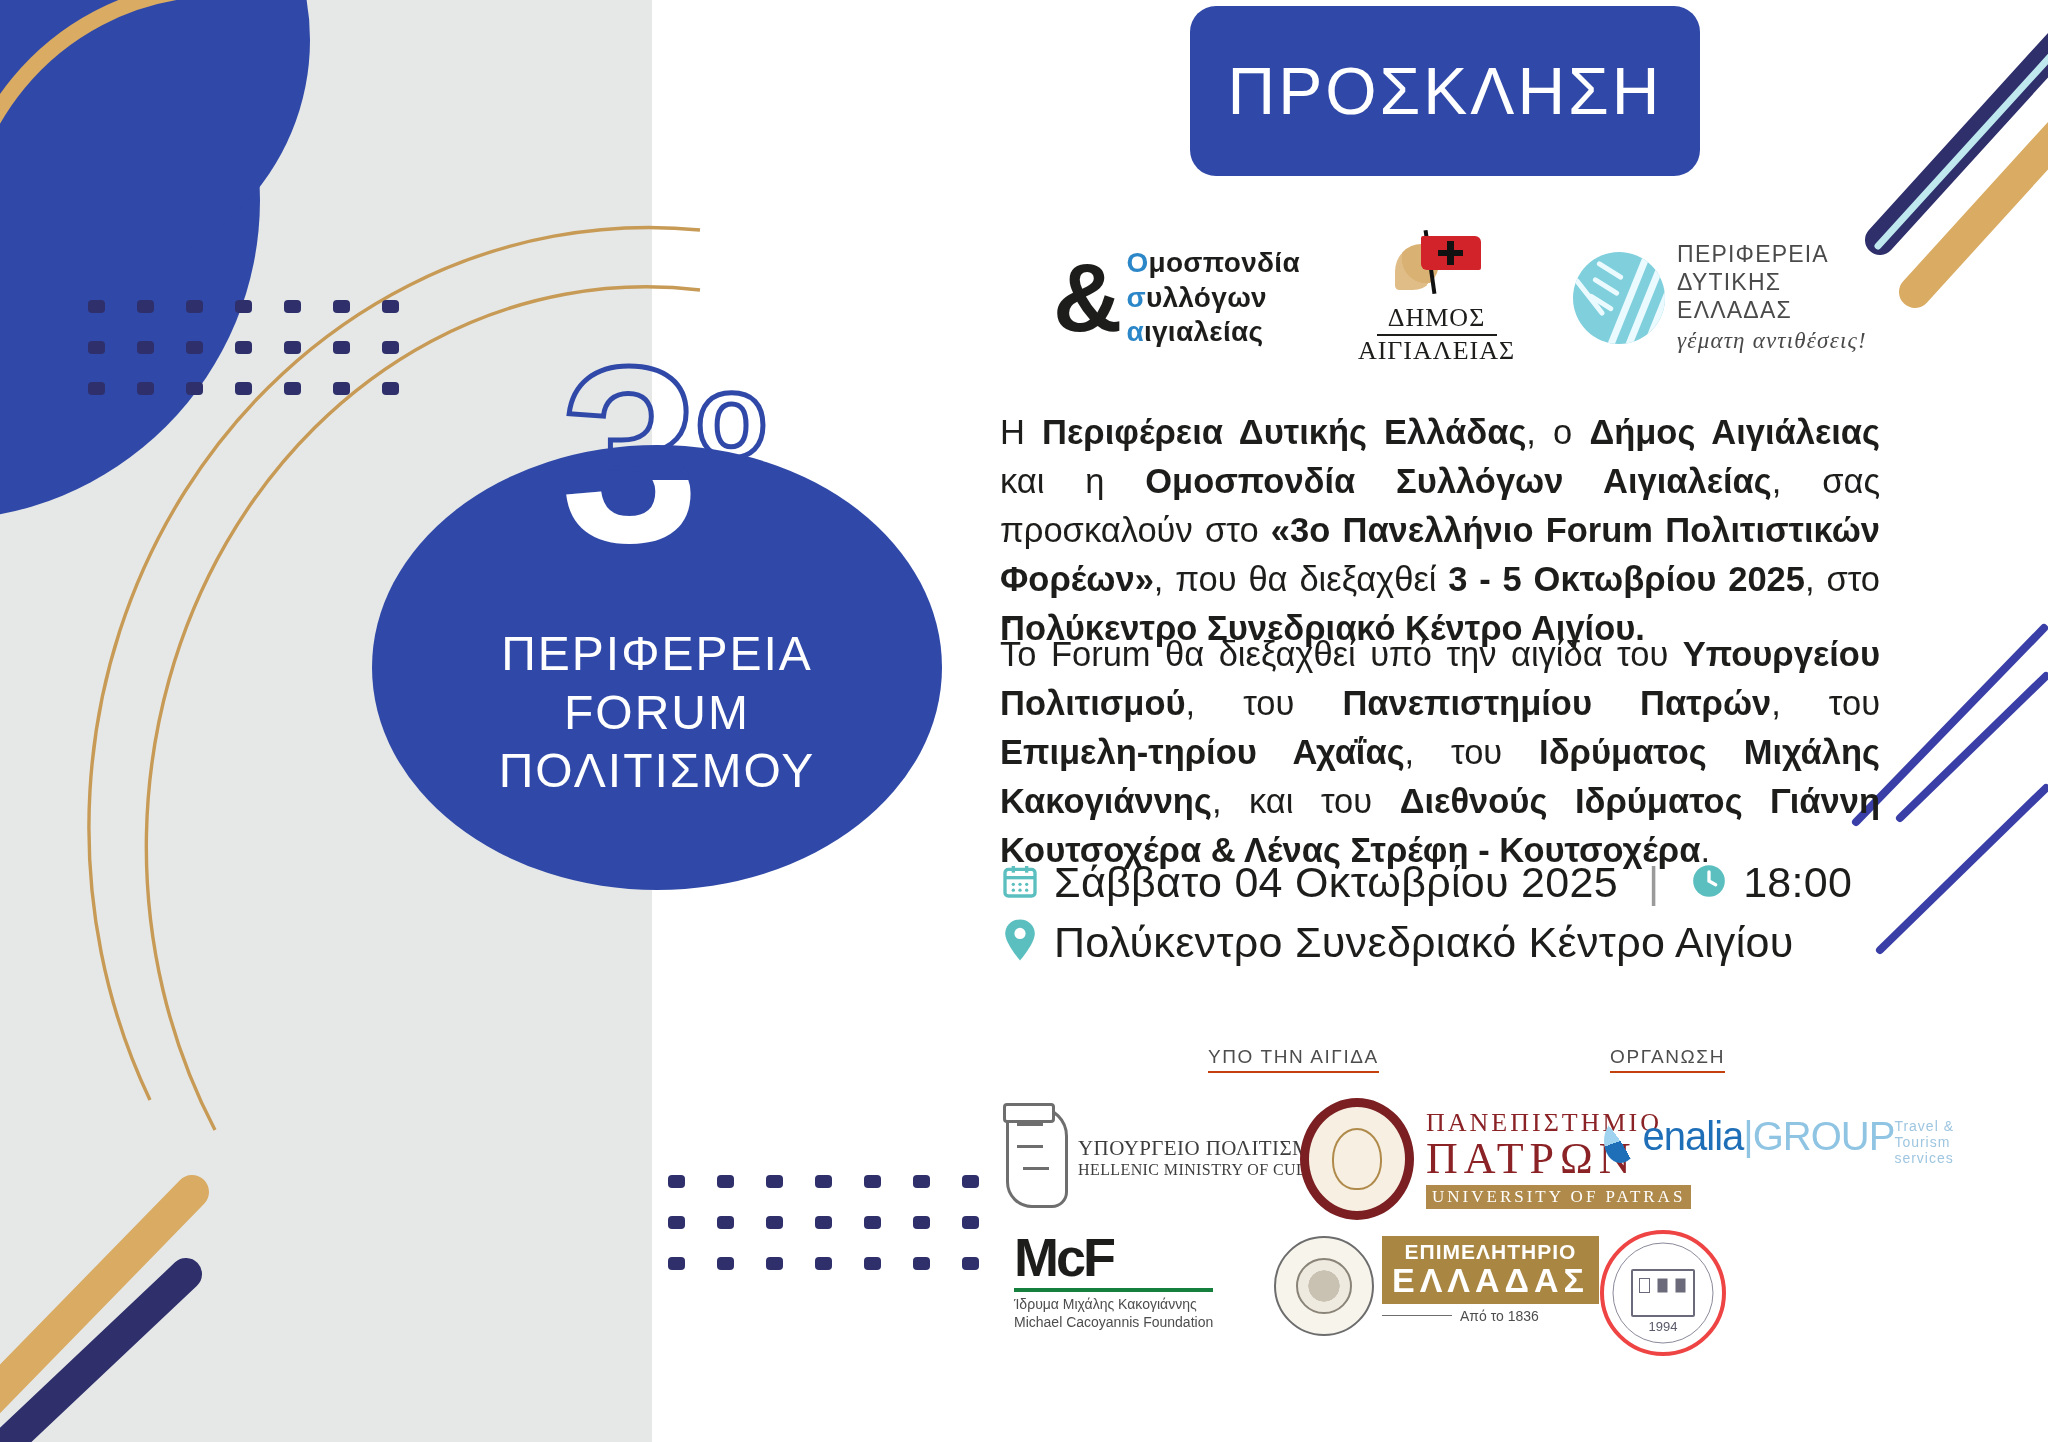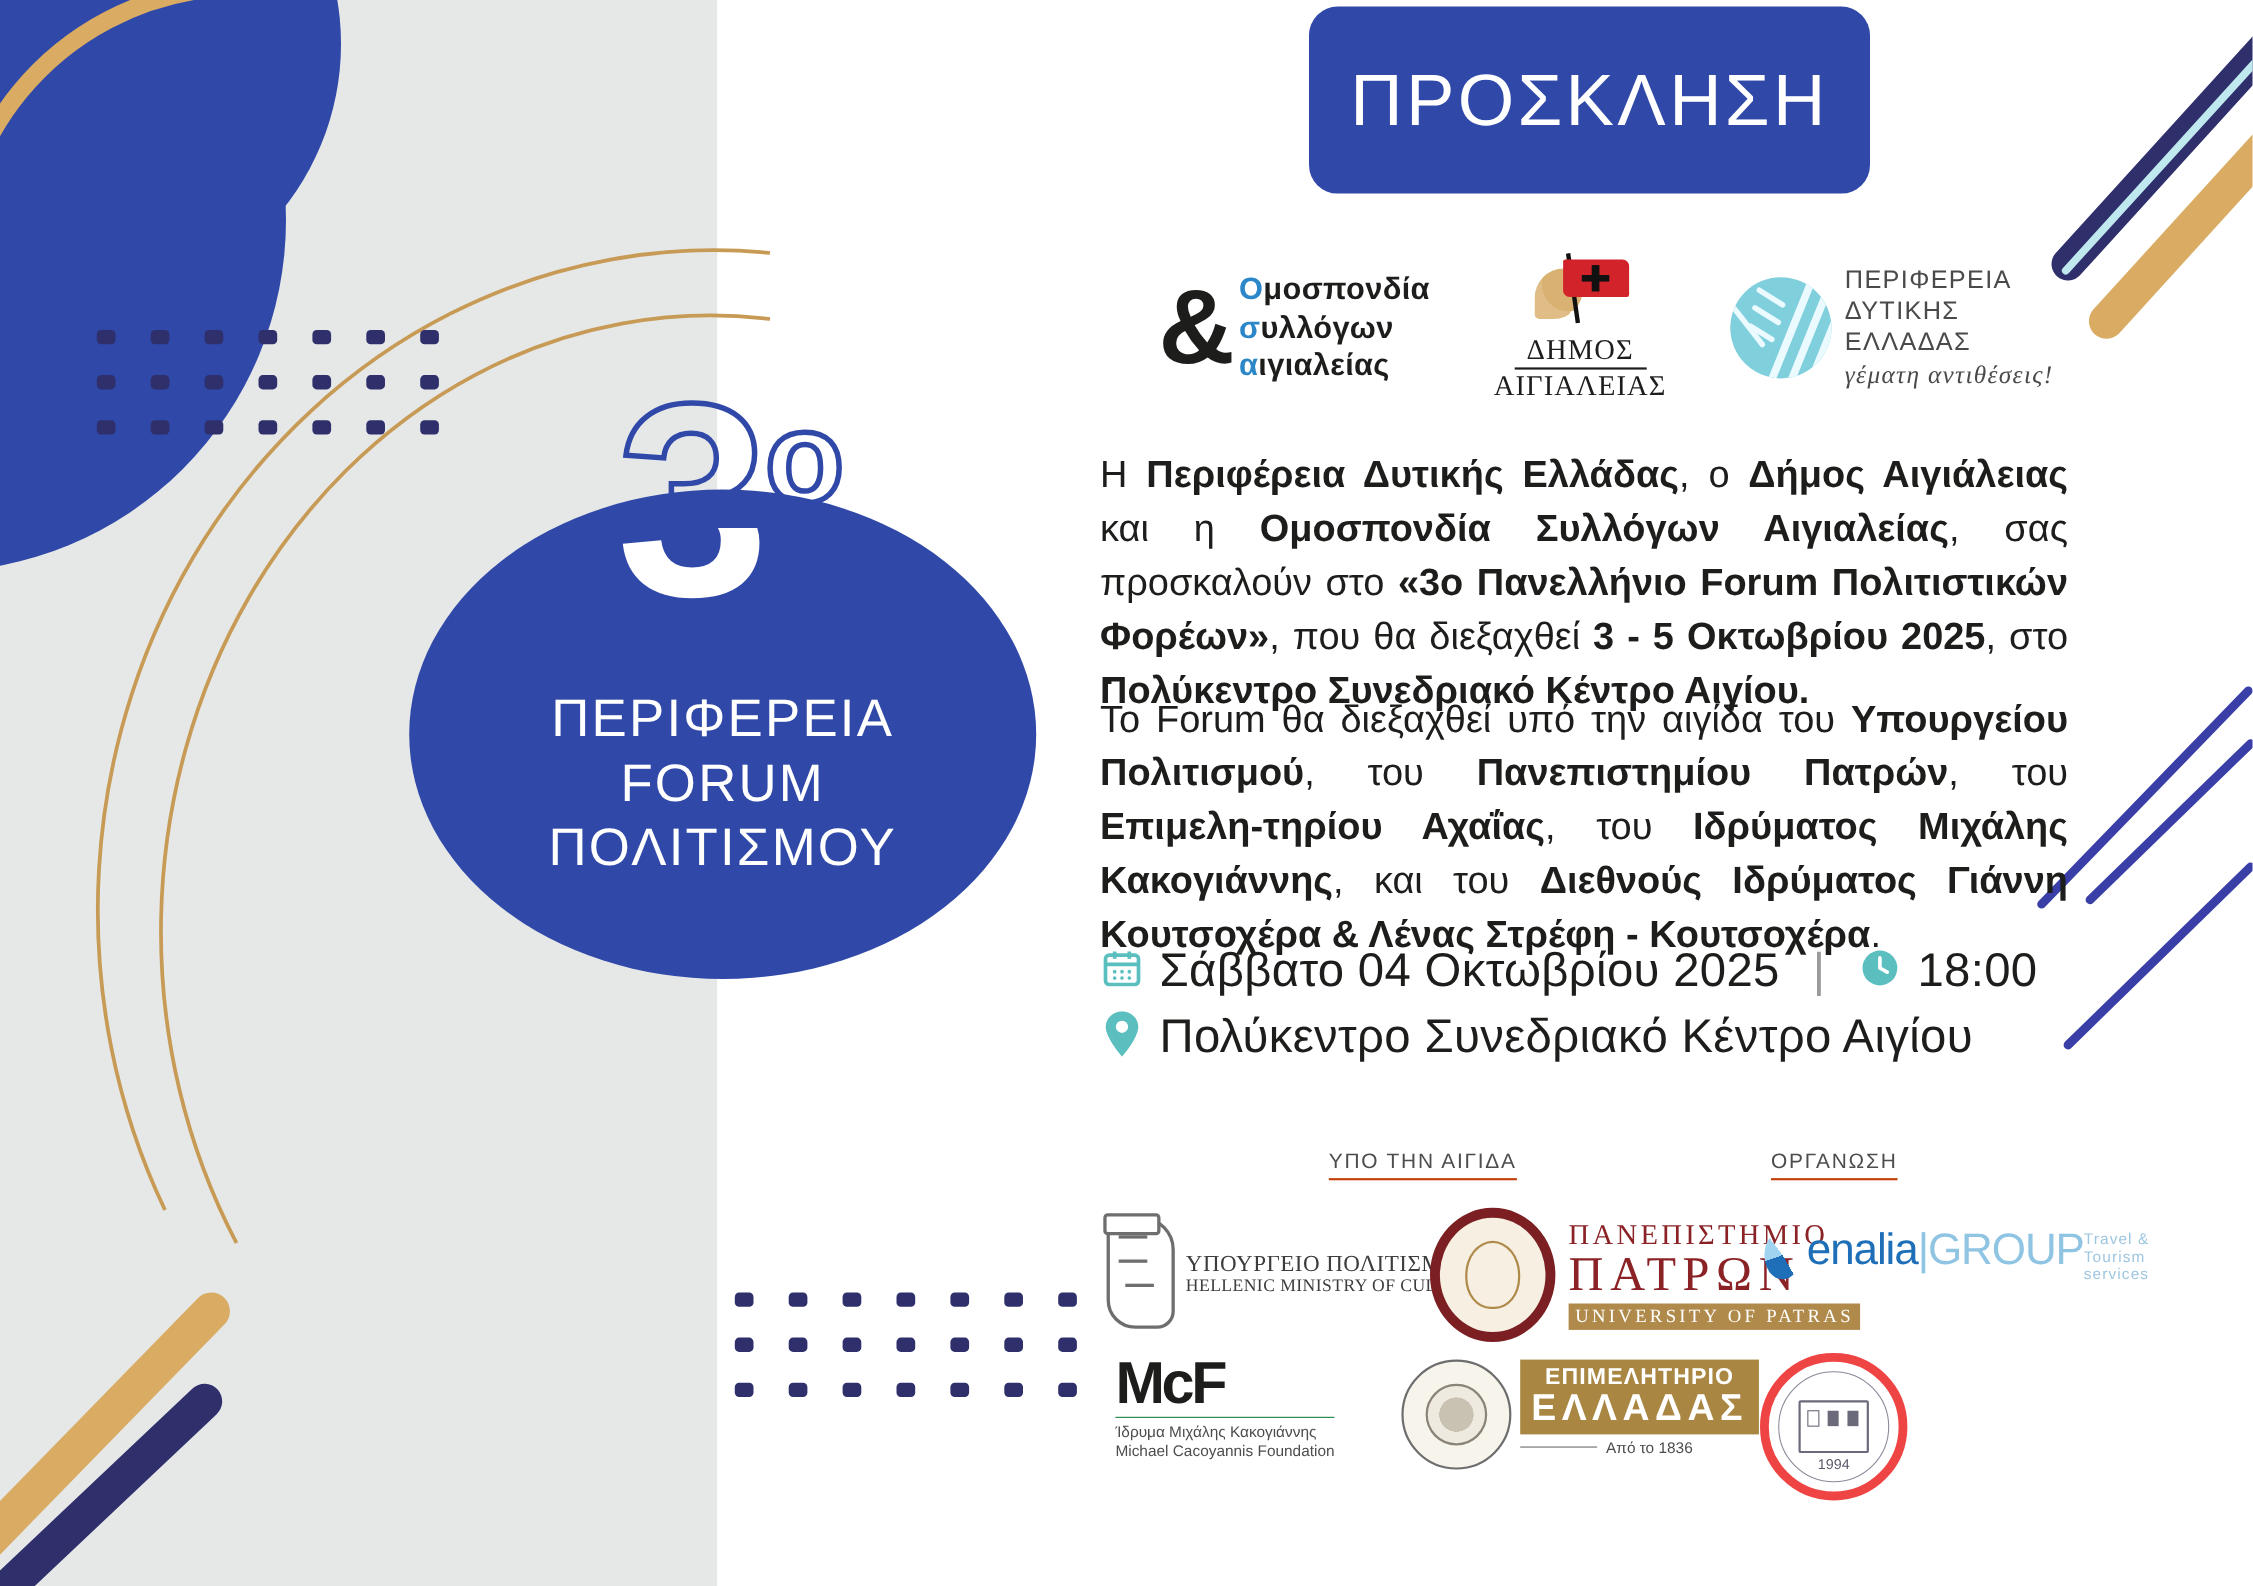--- a/index.html
+++ b/index.html
@@ -187,21 +187,21 @@
     background:conic-gradient(from 150deg,#1f6fb8 0 28%, #9fd3ef 28% 48%, transparent 48%);
   }
   .enalia-words{display:flex;}
   .enalia-main{font-size:40px;color:#1f6fb8;letter-spacing:-1px;line-height:1;}
   .enalia-main span{color:#8fc4e3;}
   .enalia-sub{font-size:14px;color:#9ec6e0;letter-spacing:1px;margin-top:2px;}
 
   .spon-row2{position:absolute;left:0;top:1230px;width:920px;height:140px;}
   .mcf{position:absolute;left:14px;top:0;}
   .mcf-mark{font-size:54px;font-weight:800;color:#1d1d1b;letter-spacing:-3px;line-height:1;}
-  .mcf-sub{border-top:1px solid #15803d;margin-top:4px;padding-top:3px;}
+  .mcf-sub{border-top:4px solid #15803d;margin-top:4px;padding-top:3px;}
   .mcf-sub div{font-size:14px;color:#4d4d4d;line-height:1.3;}
 
   .achaia{position:absolute;left:274px;top:6px;display:flex;align-items:flex-start;gap:8px;}
   .achaia-seal{
     width:96px;height:96px;border-radius:50%;border:2px solid #6d6d6d;background:#f7f4ec;
     display:flex;align-items:center;justify-content:center;position:relative;
   }
   .achaia-seal::after{
     content:"";width:52px;height:52px;border-radius:50%;
     background:radial-gradient(circle,#c9c2b2 0 42%, #efeae0 43%);
@@ -211,21 +211,21 @@
   .achaia-box{background:#a98641;padding:5px 10px;text-align:center;}
   .achaia-box .a1{color:#fff;font-size:21px;letter-spacing:1px;line-height:1.05;font-weight:700;}
   .achaia-box .a2{color:#fff;font-size:34px;letter-spacing:5px;line-height:1.05;font-weight:700;}
   .achaia-since{display:flex;align-items:center;gap:8px;margin-top:4px;}
   .achaia-since .rule{width:70px;height:1px;background:#6d6d6d;}
   .achaia-since .txt{font-size:14px;color:#4d4d4d;}
 
   .koutso{position:absolute;left:600px;top:0px;}
   .koutso-seal{
     width:118px;height:118px;border-radius:50%;
-    border:8px solid #ef4444;position:relative;background:#fff;
+    border:4px solid #ef4444;position:relative;background:#fff;
     display:flex;align-items:center;justify-content:center;
   }
   .koutso-house{
     width:60px;height:44px;border:2px solid #6a6a7a;border-radius:2px;position:relative;background:#fff;
   }
   .koutso-house::before{
     content:"";position:absolute;left:6px;top:7px;width:9px;height:13px;
     border:1.5px solid #6a6a7a;
     box-shadow:18px 0 0 -0.5px #6a6a7a, 36px 0 0 -0.5px #6a6a7a;
   }

